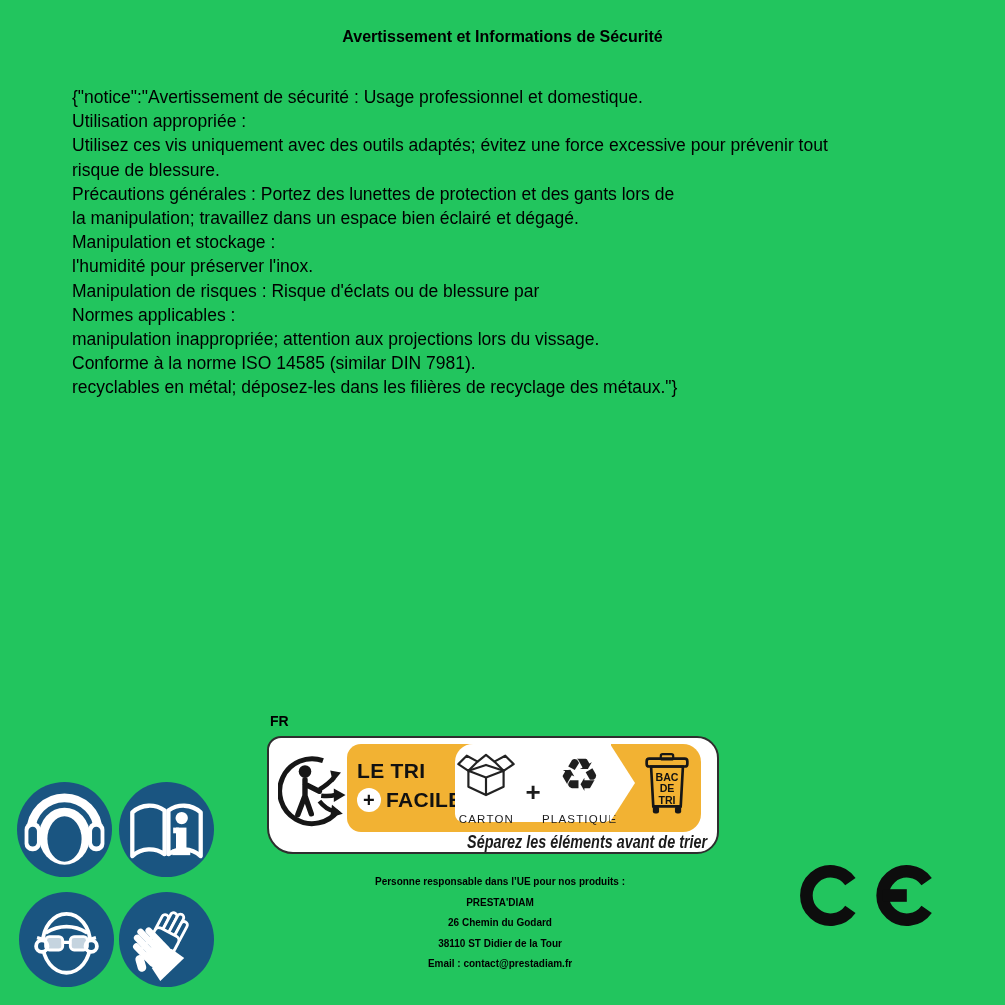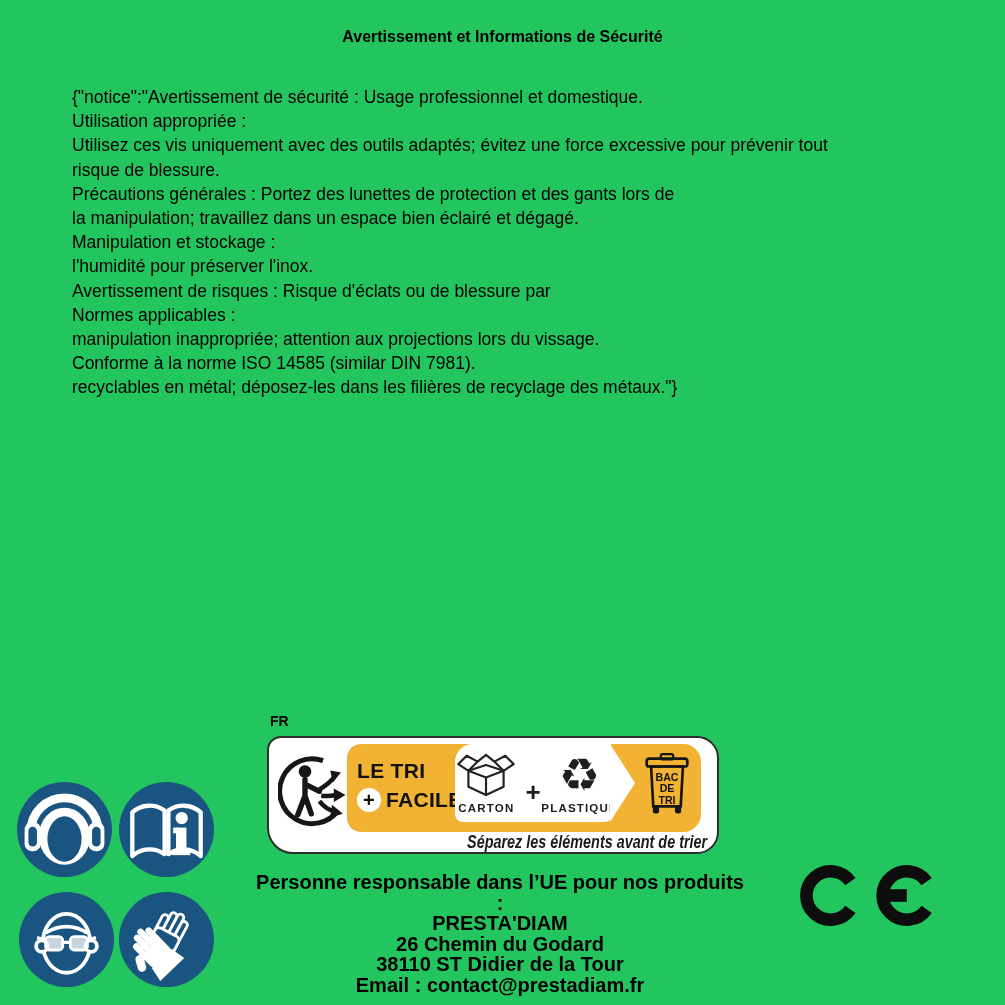--- a/index.html
+++ b/index.html
@@ -29,49 +29,49 @@
                  letter-spacing:.3px;line-height:26px;color:#111;}
   .headline-row2{display:flex;align-items:center;gap:5px;margin-top:3px;}
   .plus-circle{width:24px;height:24px;border-radius:50%;background:#fff;display:flex;
                align-items:center;justify-content:center;font-size:20px;font-weight:900;color:#111;flex:0 0 auto;}
   .white-panel{position:absolute;left:108px;top:0;width:156px;height:78px;background:#fff;
                border-radius:18px 0 6px 8px;display:flex;align-items:flex-start;justify-content:center;gap:8px;padding-top:5px;box-sizing:border-box;}
   .chevron{position:absolute;left:263px;top:0;width:25px;height:78px;background:#fff;
            clip-path:polygon(0 0,100% 50%,0 100%);}
   .material{display:flex;flex-direction:column;align-items:center;width:62px;}
   .material .m-icon{height:52px;display:flex;align-items:center;justify-content:center;}
-  .material .m-label{font-size:11.5px;font-weight:700;letter-spacing:1.2px;color:#1c1c1c;margin-top:1px;}
+  .material .m-label{font-size:11.5px;font-weight:400;letter-spacing:1.2px;color:#1c1c1c;margin-top:12px;}
   .mat-plus{font-size:26px;font-weight:900;color:#1c1c1c;align-self:center;margin-top:14px;}
   .recy-glyph{font-family:"DejaVu Sans", sans-serif;font-size:46px;line-height:1;color:#1f1f1f;}
   .bin{position:absolute;left:297px;top:6px;width:46px;height:72px;}
   .sort-caption{position:absolute;right:10px;top:94px;font-size:18px;font-style:italic;font-weight:700;
                 color:#1b1b1b;transform:scaleX(.8);transform-origin:right center;white-space:nowrap;}
 
   .responsible{position:absolute;left:250px;top:872px;width:500px;text-align:center;
-               font-size:20px;font-weight:bold;line-height:20.6px;}
+               font-size:10px;font-weight:bold;line-height:20.6px;}
 
   .ce{position:absolute;left:799px;top:844px;width:142px;height:103px;}
 </style>
 </head>
 <body>
 
 <div class="page">
 
   <div class="doc-title">Avertissement et Informations de Sécurité</div>
 
   <div class="notice">
     <div>{"notice":"Avertissement de sécurité : Usage professionnel et domestique.</div>
     <div>Utilisation appropriée :</div>
     <div>Utilisez ces vis uniquement avec des outils adaptés; évitez une force excessive pour prévenir tout</div>
     <div>risque de blessure.</div>
     <div>Précautions générales : Portez des lunettes de protection et des gants lors de</div>
     <div>la manipulation; travaillez dans un espace bien éclairé et dégagé.</div>
     <div>Manipulation et stockage :</div>
     <div>l'humidité pour préserver l'inox.</div>
-    <div>Avertissement de risques : Risque d'éclats ou de blessure par</div>
+    <div>Manipulation de risques : Risque d'éclats ou de blessure par</div>
     <div>Normes applicables :</div>
     <div>manipulation inappropriée; attention aux projections lors du vissage.</div>
     <div>Conforme à la norme ISO 14585 (similar DIN 7981).</div>
     <div>recyclables en métal; déposez-les dans les filières de recyclage des métaux."}</div>
   </div>
 
   <div class="picto-grid">
 
     <div class="picto p1">
       <svg viewBox="0 0 100 100">

